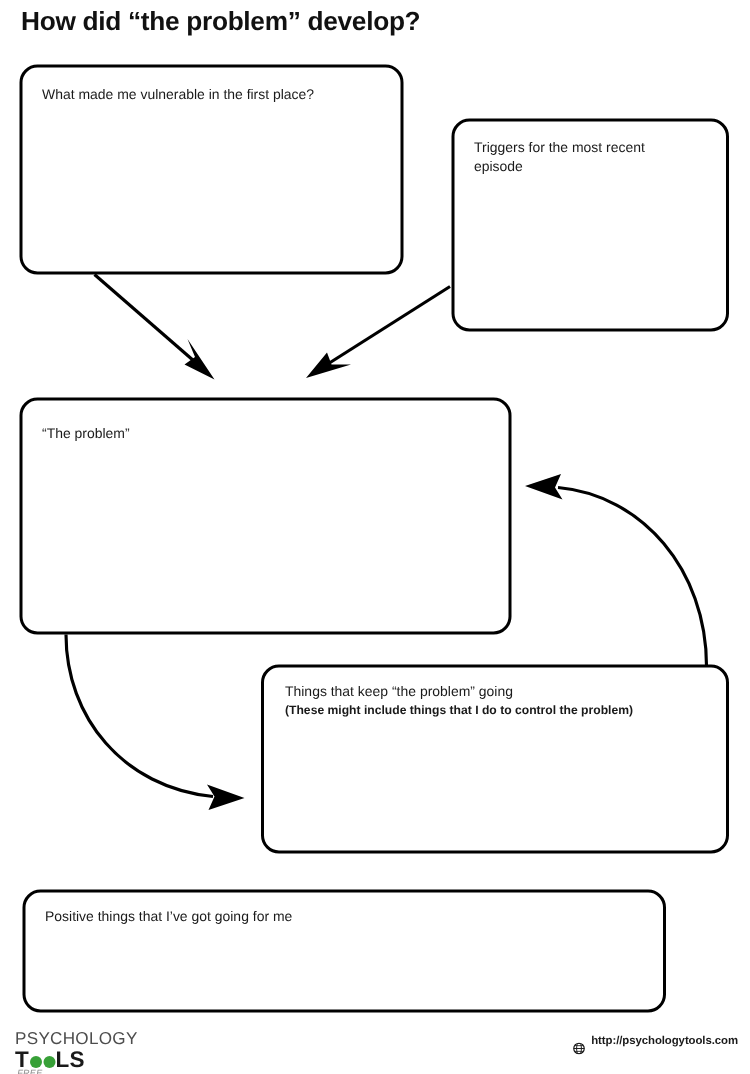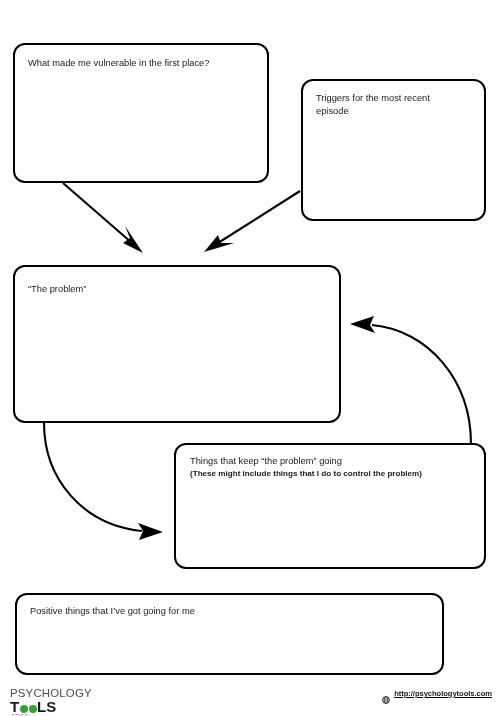--- a/index.html
+++ b/index.html
@@ -114,39 +114,39 @@
     top: -1px;
     letter-spacing: 0.2px;
   }
   #site-link {
     position: absolute;
     right: 8px;
     top: 1px;
     display: flex;
     align-items: center;
     gap: 4px;
-    text-decoration: underline;
   }
   #site-url {
     font-size: 7.6px;
     font-weight: bold;
     color: #1a1a1a;
     letter-spacing: -0.05px;
   }
   #globe-icon {
     display: inline-block;
     width: 8px;
     height: 8px;
   }
 </style>
 </head>
 <body>
 
 <div id="page">
 
+  <div id="worksheet-title">How did “the problem” develop?</div>
 
   <svg id="diagram" viewBox="0 0 500 690">
 
     <g>
       <rect class="field-box" x="14" y="44" width="254" height="138" rx="11" ry="11"></rect>
       <text class="box-label" x="28" y="66">What made me vulnerable in the first place?</text>
     </g>
 
     <g>
       <rect class="field-box" x="302" y="80" width="183" height="140" rx="11" ry="11"></rect>

